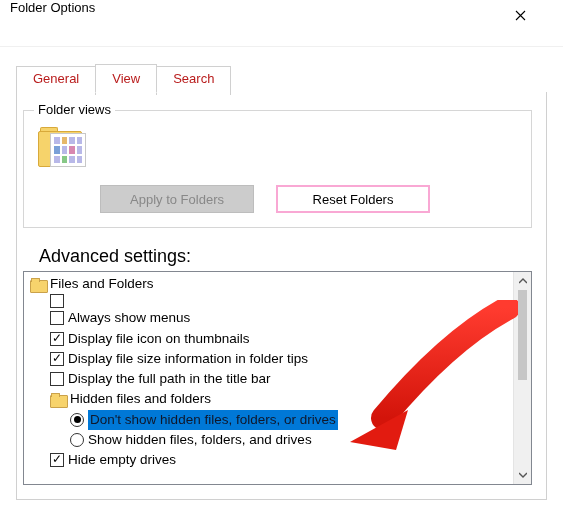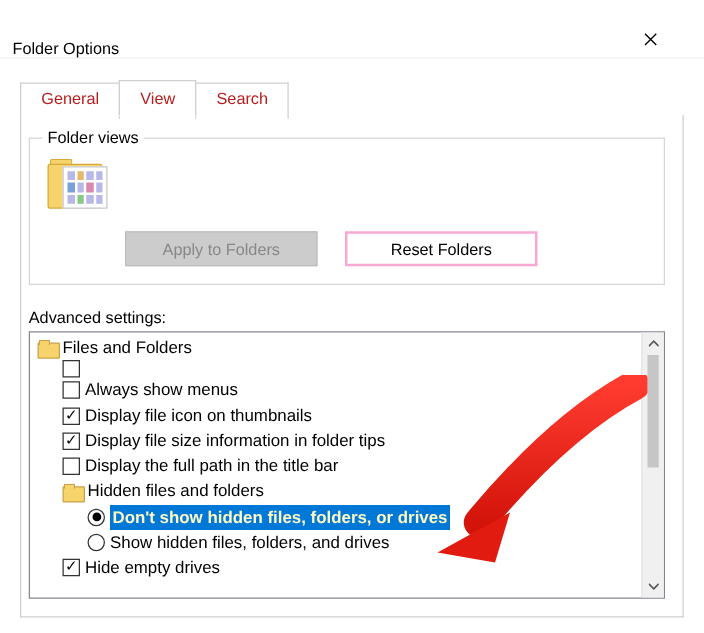--- a/index.html
+++ b/index.html
@@ -10,21 +10,21 @@
     background: #fff;
     color: #000;
     width: 563px;
     height: 506px;
     overflow: hidden;
     position: relative;
   }
   .titlebar {
     height: 47px;
     display: flex;
-    align-items: flex-end;
+    align-items: flex-start;
     padding: 0 20px 0 10px;
     border-bottom: 1px solid #f0f0f0;
   }
   .titlebar .title { flex: 1; font-size: 13px; }
   .titlebar .close {
     width: 45px; height: 30px;
     display: flex; align-items: center; justify-content: center;
     font-size: 16px; font-family: Arial, sans-serif;
   }
   .content { padding: 10px 16px; }
@@ -108,21 +108,21 @@
     display: inline-flex; align-items: center; justify-content: center;
     font-size: 13px;
   }
   .btn.disabled {
     background: #ccc; color: #888; border: 1px solid #bdbdbd;
   }
   .btn.focus {
     background: #fff; border: 2px solid #f9a8d4; color: #000;
   }
 
-  .adv-label { font-size: 13px; margin: 4px 0 4px 0; }
+  .adv-label { font-size: 18px; margin: 4px 0 4px 16px; }
   .tree-wrap {
     border: 1px solid #828790;
     height: 214px;
     display: flex;
   }
   .tree {
     flex: 1;
     padding: 2px 2px;
     overflow: hidden;
     font-size: 13.5px;
@@ -155,21 +155,21 @@
     content: "✓"; font-size: 12px; line-height: 1; position: relative; top: -1px;
   }
   .rad {
     width: 14px; height: 14px; border: 1px solid #333; border-radius: 50%;
     display:inline-flex; align-items:center; justify-content:center; background:#fff; flex:0 0 auto;
   }
   .rad.selected::after {
     content: ""; width: 7px; height: 7px; background:#000; border-radius:50%;
   }
   .sel {
-    background: #0078d7; color: #fef9c3; padding: 0 2px; font-weight: bold;
+    background: #0078d7; color: #0f172a; padding: 0 2px;
   }
   .vscroll {
     width: 18px; background: #f0f0f0; border-left: 1px solid #e4e4e4;
     display: flex; flex-direction: column;
   }
   .sbtn {
     height: 18px; display:flex; align-items:center; justify-content:center;
     color:#555; font-size:10px;
   }
   .thumb {

